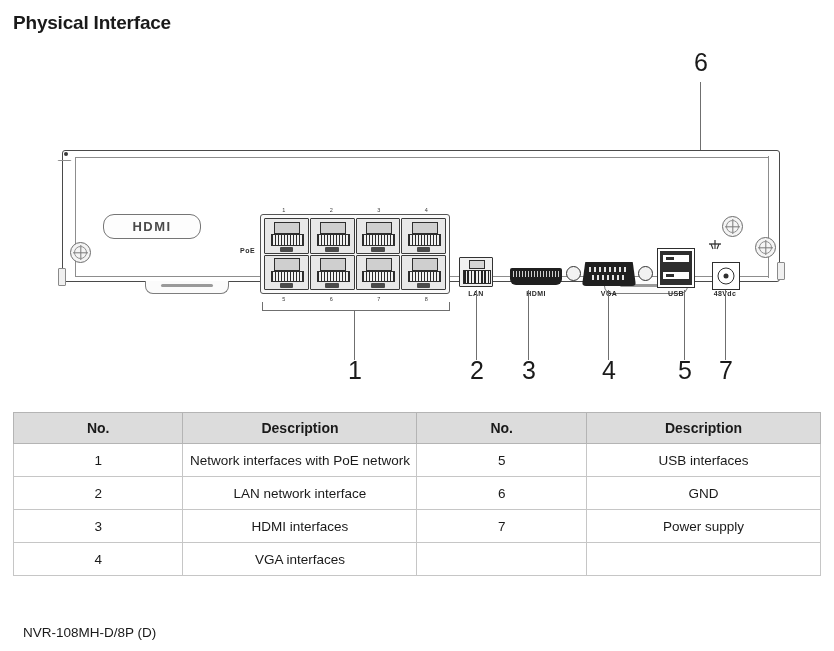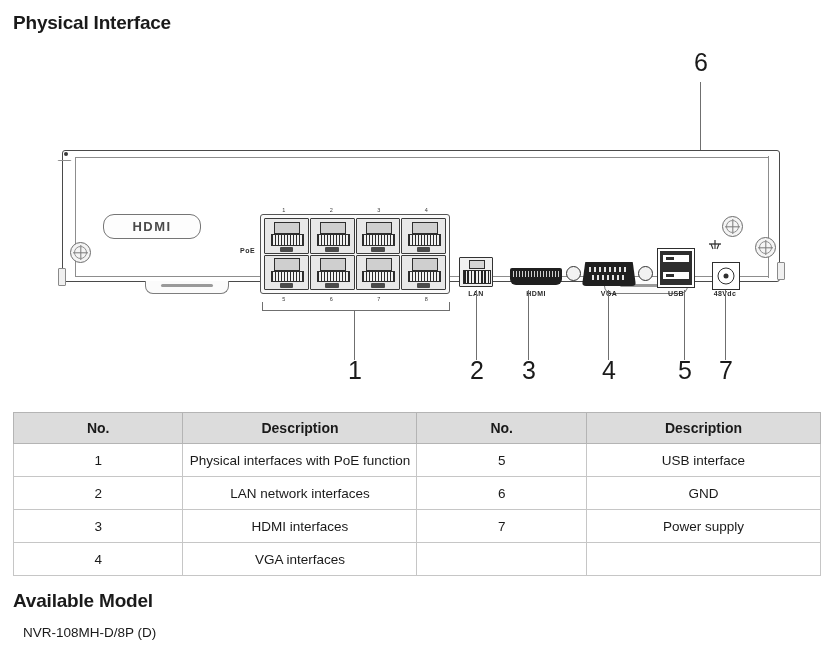--- a/index.html
+++ b/index.html
@@ -456,42 +456,41 @@
       <tr>
         <th class="col-no">No.</th>
         <th class="col-desc">Description</th>
         <th class="col-no">No.</th>
         <th class="col-desc">Description</th>
       </tr>
     </thead>
     <tbody>
       <tr>
         <td>1</td>
-        <td>Physical interfaces with PoE function</td>
+        <td>Network interfaces with PoE network</td>
         <td>5</td>
-        <td>USB interface</td>
+        <td>USB interfaces</td>
       </tr>
       <tr>
         <td>2</td>
-        <td>LAN network interfaces</td>
+        <td>LAN network interface</td>
         <td>6</td>
         <td>GND</td>
       </tr>
       <tr>
         <td>3</td>
         <td>HDMI interfaces</td>
         <td>7</td>
         <td>Power supply</td>
       </tr>
       <tr>
         <td>4</td>
         <td>VGA interfaces</td>
         <td></td>
         <td></td>
       </tr>
     </tbody>
   </table>
 
-  <h1 class="section-title" id="title-model">Available Model</h1>
 
   <div class="model-text">NVR-108MH-D/8P (D)</div>
 
 </div>
 
 </body></html>

